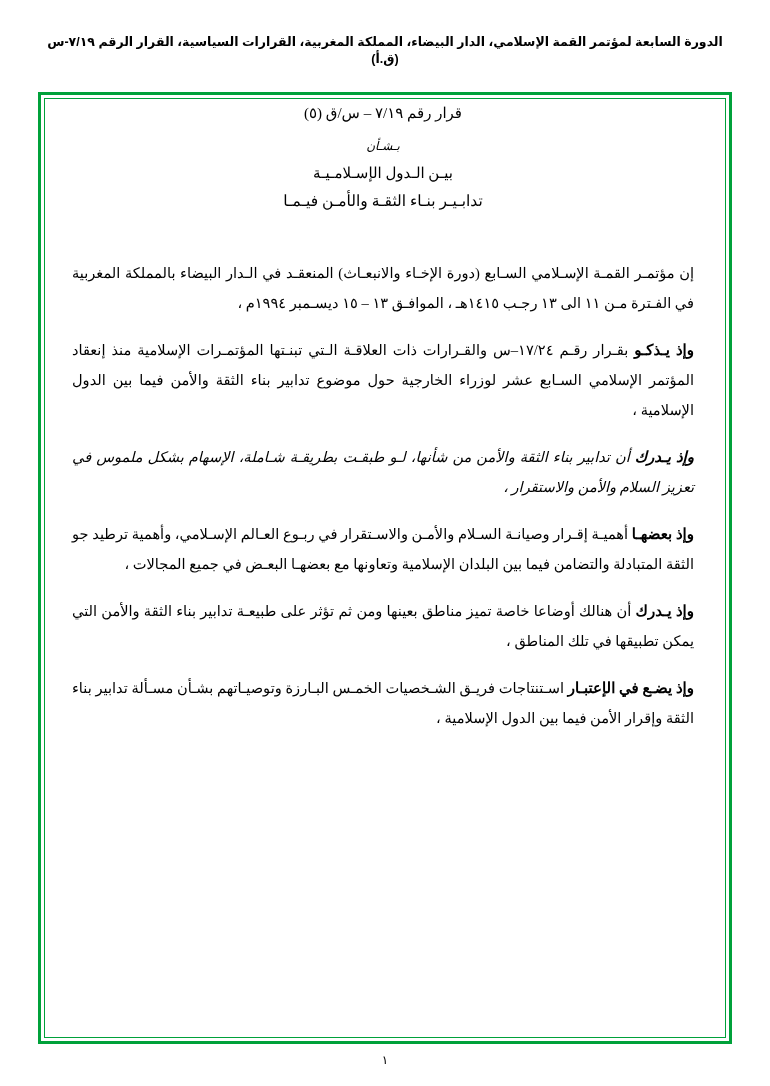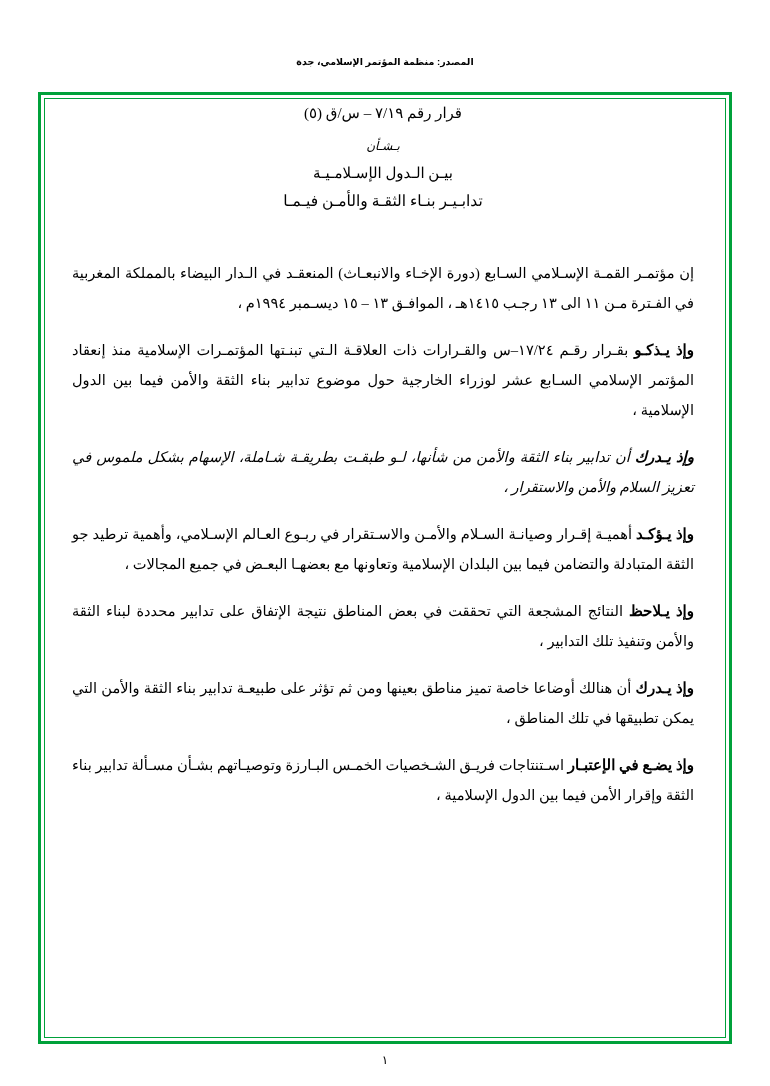--- a/index.html
+++ b/index.html
@@ -134,20 +134,21 @@
     font-size: 12px;
     color: #000;
   }
 </style>
 </head>
 <body>
 
 <div class="page">
 
   <div class="doc-header">
+    <div class="header-line">الدورة السابعة لمؤتمر القمة الإسلامي، الدار البيضاء، المملكة المغربية، القرارات السياسية، القرار الرقم ٧/١٩-س (ق.أ)</div>
     <div class="header-source">المصدر:  منظمة المؤتمر الإسلامي، جدة</div>
   </div>
 
   <div class="frame">
     <div class="frame-inner"></div>
   </div>
 
   <div class="content">
 
     <div class="title-block">
@@ -165,28 +166,24 @@
       <span class="lead lead-sp">وإذ يـذكـو</span>
       <span>بقـرار رقـم ١٧/٢٤–س والقـرارات ذات العلاقـة الـتي تبنـتها المؤتمـرات الإسلامية منذ إنعقاد المؤتمر الإسلامي السـابع عشر لوزراء الخارجية حول موضوع تدابير بناء الثقة والأمن فيما بين الدول الإسلامية ،</span>
     </p>
 
     <p class="para italicish">
       <span class="lead lead-sp">وإذ يـدرك</span>
       <span>أن تدابير بناء الثقة والأمن من شأنها، لـو طبقـت بطريقـة شـاملة، الإسهام بشكل ملموس في تعزيز السلام والأمن والاستقرار ،</span>
     </p>
 
     <p class="para">
-      <span class="lead lead-sp">وإذ يـؤكـد</span>
+      <span class="lead lead-sp">وإذ بعضهـا</span>
       <span>أهميـة إقـرار وصيانـة السـلام والأمـن والاسـتقرار في ربـوع العـالم الإسـلامي، وأهمية ترطيد جو الثقة المتبادلة والتضامن فيما بين البلدان الإسلامية وتعاونها مع بعضهـا البعـض في جميع المجالات ،</span>
     </p>
 
-    <p class="para">
-      <span class="lead lead-sp">وإذ يـلاحظ</span>
-      <span>النتائج المشجعة التي تحققت في بعض المناطق نتيجة الإتفاق على تدابير محددة لبناء الثقة والأمن وتنفيذ تلك التدابير ،</span>
-    </p>
 
     <p class="para">
       <span class="lead lead-sp">وإذ يـدرك</span>
       <span>أن هنالك أوضاعا خاصة تميز مناطق بعينها ومن ثم تؤثر على طبيعـة تدابير بناء الثقة والأمن التي يمكن تطبيقها في تلك المناطق ،</span>
     </p>
 
     <p class="para">
       <span class="lead lead-sp">وإذ يضـع في الإعتبـار</span>
       <span>اسـتنتاجات فريـق الشـخصيات الخمـس البـارزة وتوصيـاتهم بشـأن مسـألة تدابير بناء الثقة وإقرار الأمن فيما بين الدول الإسلامية ،</span>
     </p>

